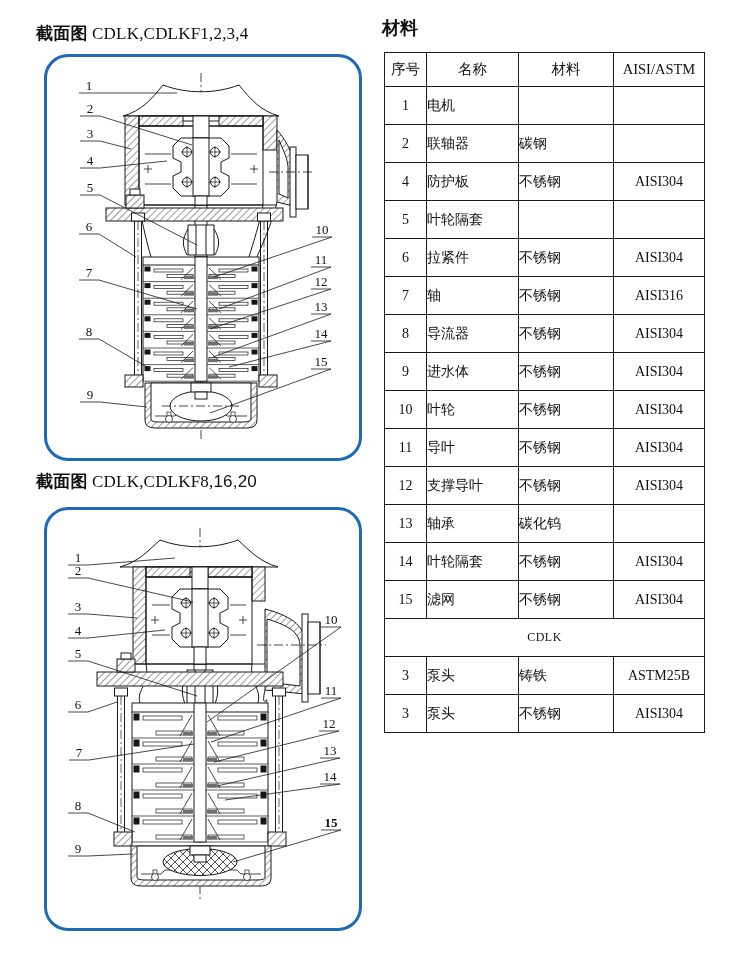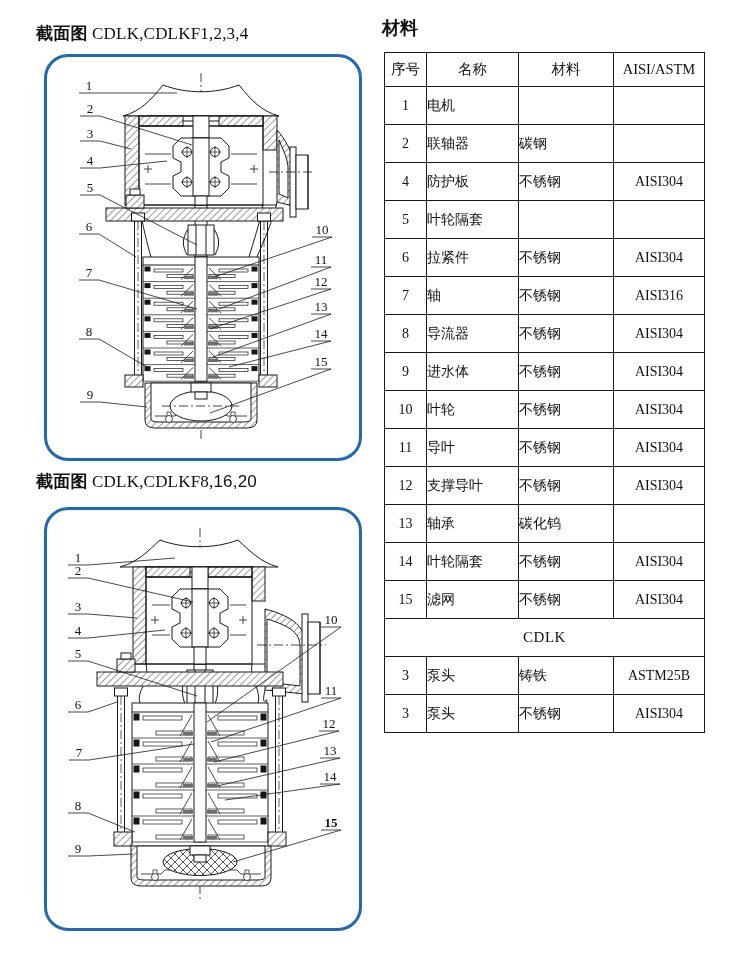--- a/index.html
+++ b/index.html
@@ -20,21 +20,21 @@
     border-collapse:collapse;table-layout:fixed;width:320px;
     font-size:14px;
   }
   table.materials th,table.materials td{
     border:1px solid #1a1a1a;padding:0;height:38px;box-sizing:border-box;
     font-weight:400;overflow:hidden;white-space:nowrap;
   }
   table.materials thead th{height:34px;text-align:center;font-size:14.5px;}
   td.c{text-align:center;}
   td.l{text-align:left;padding-left:12px;font-family:Liberation Serif, serif;}
-  td.span{text-align:center;font-size:15px;letter-spacing:0.5px;}
+  td.span{text-align:center;font-size:12px;letter-spacing:0.5px;}
 </style>
 </head>
 <body>
 
 <svg width="0" height="0" style="position:absolute">
   <defs>
     <pattern id="hatch" patternUnits="userSpaceOnUse" width="5" height="5" patternTransform="rotate(45)">
       <rect width="5" height="5" fill="#ffffff"></rect>
       <line x1="0" y1="0" x2="0" y2="5" stroke="#3a3a3a" stroke-width="1"></line>
     </pattern>

